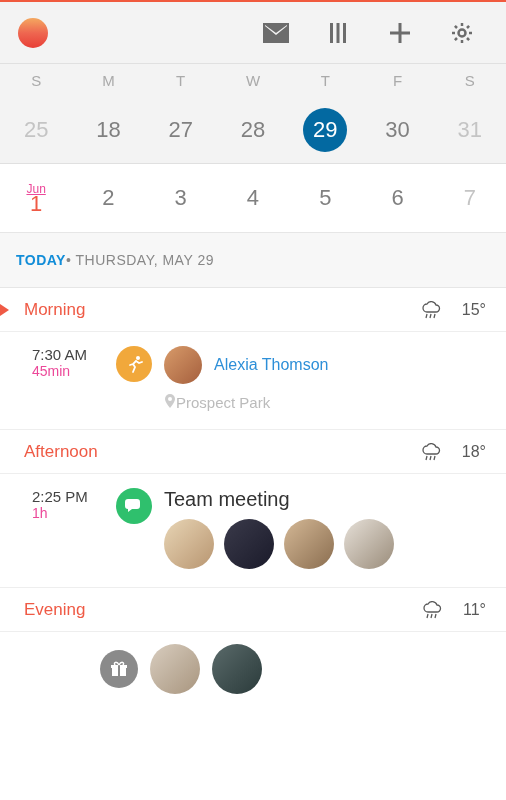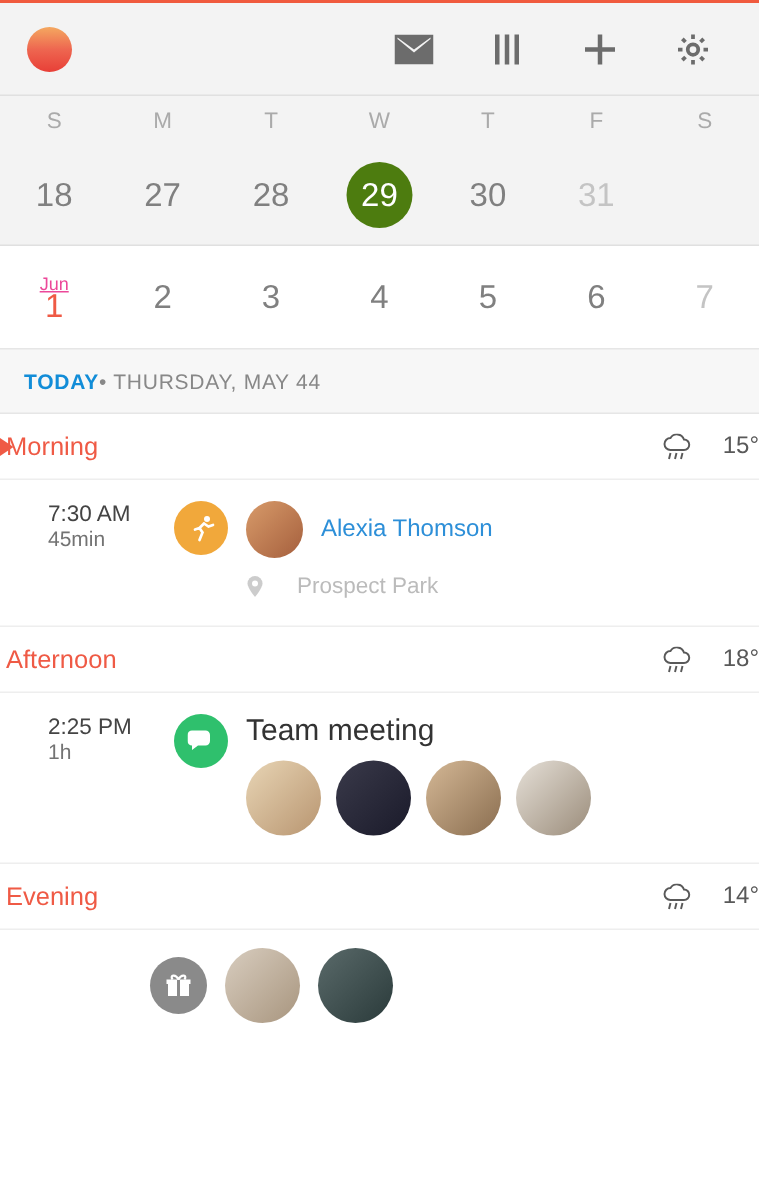--- a/index.html
+++ b/index.html
@@ -10,39 +10,39 @@
 .tool-icon { width: 52px; height: 52px; display: flex; align-items: center; justify-content: center; color: #6c6c6c; cursor: pointer; }
 .weekdays { display: grid; grid-template-columns: repeat(7, 1fr); background: #f3f3f3; height: 32px; align-items: center; }
 .weekday { text-align: center; color: #aaa; font-size: 15px; font-weight: 400; }
 .calrow { display: grid; grid-template-columns: repeat(7, 1fr); height: 68px; align-items: center; }
 .calrow.prev { background: #f3f3f3; border-bottom: 1px solid #e0e0e0; }
 .calcell { text-align: center; font-size: 22px; color: #808080; position: relative; display: flex; align-items: center; justify-content: center; height: 100%; cursor: pointer; }
 .calcell.dim { color: #c4c4c4; }
 .calcell .month-label { position: absolute; top: 18px; font-size: 12px; color: #ec4899; text-decoration: underline; }
 .calcell.first { color: #ef5a45; }
 .calcell.first .num { margin-top: 12px; }
-.calcell .sel { width: 44px; height: 44px; border-radius: 50%; background: #4d7c0f; color: #fff; display: flex; align-items: center; justify-content: center; }
-.datehdr { height: 44px; background: #f7f7f7; border-top: 1px solid #e6e6e6; border-bottom: 1px solid #e6e6e6; display: flex; align-items: center; padding: 2px 16px; font-size: 14px; letter-spacing: 0.5px; }
+.calcell .sel { width: 44px; height: 44px; border-radius: 50%; background: #0369a1; color: #fff; display: flex; align-items: center; justify-content: center; }
+.datehdr { height: 56px; background: #f7f7f7; border-top: 1px solid #e6e6e6; border-bottom: 1px solid #e6e6e6; display: flex; align-items: center; padding: 2px 16px; font-size: 14px; letter-spacing: 0.5px; }
 .datehdr .today { color: #128dd8; font-weight: 700; }
 .datehdr .rest { color: #888; }
-.section { height: 44px; border-bottom: 1px solid #eee; display: flex; align-items: center; padding: 0 0; position: relative; }
+.section { height: 44px; border-bottom: 1px solid #eee; display: flex; align-items: center; padding: 0 20px; position: relative; }
 .section .marker { position: absolute; left: 0; width: 0; height: 0; border-top: 6px solid transparent; border-bottom: 6px solid transparent; border-left: 9px solid #ef5a45; }
 .section .label { color: #ef5a45; font-size: 17px; margin-left: 4px; }
 .section .weather { margin-left: auto; display: flex; align-items: center; gap: 21px; color: #595959; font-size: 16px; }
 .event { display: flex; padding: 14px 16px 18px 32px; border-bottom: 1px solid #eee; gap: 12px; }
 .event .time { width: 72px; flex-shrink: 0; }
 .event .time .t { font-size: 15px; color: #444; }
-.event .time .d { font-size: 14px; color: #737373; }
+.event .time .d { font-size: 14px; color: #ec4899; }
 .event .iconcircle { width: 36px; height: 36px; border-radius: 50%; display: flex; align-items: center; justify-content: center; flex-shrink: 0; color: #fff; }
 .event .body { flex: 1; }
 .event .title { font-size: 20px; color: #333; margin-bottom: 8px; }
 .event .att-row { display: flex; align-items: center; gap: 12px; margin-bottom: 10px; }
 .event .att-row .avatar { width: 38px; height: 38px; border-radius: 50%; background: linear-gradient(135deg, #d89b6a, #a55f3d); }
 .event .att-row .name { color: #2d8fd8; font-size: 16px; }
-.event .loc { color: #bbb; font-size: 15px; display: flex; align-items: center; gap: 22px; }
+.event .loc { color: #bbb; font-size: 15px; display: flex; gap: 0; }
 .avatars { display: flex; gap: 10px; margin-top: 6px; }
 .avatars .av { width: 50px; height: 50px; border-radius: 50%; }
 .evening-row { display: flex; align-items: center; padding: 12px 16px; gap: 12px; }
 .gift { width: 38px; height: 38px; border-radius: 50%; background: #8a8a8a; display: flex; align-items: center; justify-content: center; color: #fff; }
 svg { display: block; }
 </style>
 </head>
 <body>
 
 <div class="toolbar">
@@ -88,20 +88,21 @@
   <div class="weekday">S</div>
   <div class="weekday">M</div>
   <div class="weekday">T</div>
   <div class="weekday">W</div>
   <div class="weekday">T</div>
   <div class="weekday">F</div>
   <div class="weekday">S</div>
 </div>
 
 <div class="calrow prev">
+  <div class="calcell dim">25</div>
   <div class="calcell">18</div>
   <div class="calcell">27</div>
   <div class="calcell">28</div>
   <div class="calcell">
       <div class="sel">29</div>
     </div>
   <div class="calcell">30</div>
   <div class="calcell dim">31</div>
 </div>
 
@@ -113,21 +114,21 @@
   <div class="calcell">2</div>
   <div class="calcell">3</div>
   <div class="calcell">4</div>
   <div class="calcell">5</div>
   <div class="calcell">6</div>
   <div class="calcell dim">7</div>
 </div>
 
 <div class="datehdr">
   <span class="today">TODAY</span>
-  <span class="rest"> • THURSDAY, MAY 44</span>
+  <span class="rest"> • THURSDAY, MAY 29</span>
 </div>
 
 <div class="section">
   <div class="marker"></div>
   <span class="label">Morning</span>
   <div class="weather">
     <svg width="20" height="18" viewBox="0 0 20 18">
         <path d="M6 11a4 4 0 010-8 5 5 0 019 1 3.5 3.5 0 010 7H6z" fill="none" stroke="#595959" stroke-width="1.3"></path>
         <line x1="6" y1="13" x2="5" y2="17" stroke="#595959" stroke-width="1.3"></line>
         <line x1="10" y1="13" x2="9" y2="17" stroke="#595959" stroke-width="1.3"></line>
@@ -199,21 +200,21 @@
 
 <div class="section">
   <span class="label">Evening</span>
   <div class="weather">
     <svg width="20" height="18" viewBox="0 0 20 18">
         <path d="M6 11a4 4 0 010-8 5 5 0 019 1 3.5 3.5 0 010 7H6z" fill="none" stroke="#595959" stroke-width="1.3"></path>
         <line x1="6" y1="13" x2="5" y2="17" stroke="#595959" stroke-width="1.3"></line>
         <line x1="10" y1="13" x2="9" y2="17" stroke="#595959" stroke-width="1.3"></line>
         <line x1="14" y1="13" x2="13" y2="17" stroke="#595959" stroke-width="1.3"></line>
       </svg>
-    <span>14°</span>
+    <span>11°</span>
   </div>
 </div>
 
 <div class="evening-row">
   <div style="width:72px"></div>
   <div class="gift">
     <svg width="18" height="18" viewBox="0 0 18 18">
         <rect x="2" y="7" width="14" height="9" fill="#fff"></rect>
         <rect x="1" y="5" width="16" height="3" fill="#fff"></rect>
         <rect x="8" y="5" width="2" height="11" fill="#8a8a8a"></rect>

